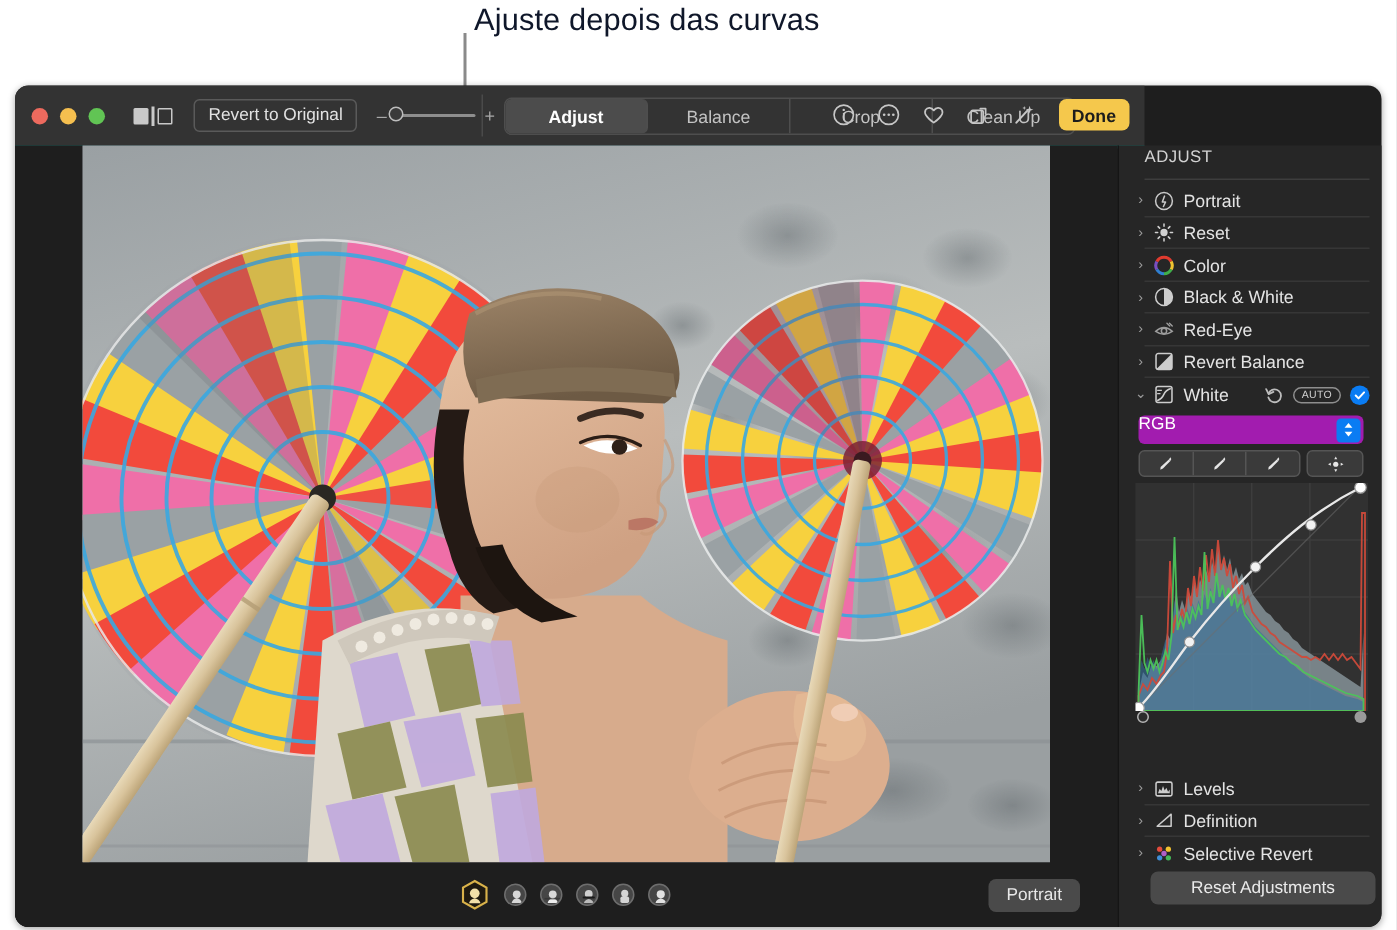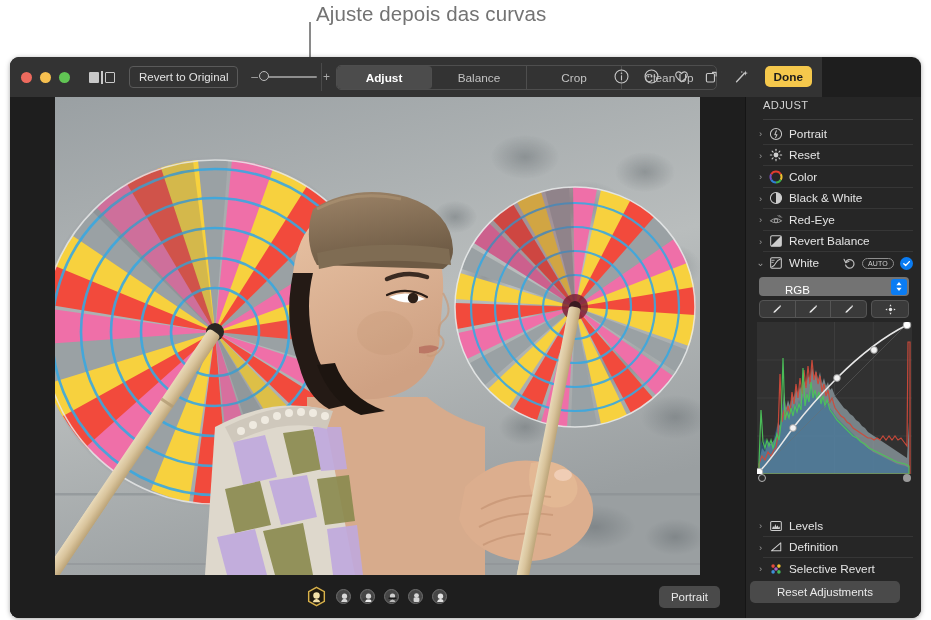--- a/index.html
+++ b/index.html
@@ -18,21 +18,21 @@
     height: 620px;
     background: #ffffff;
   }
 
   
   .callout-text {
     position: absolute;
     left: 316px;
     top: 2px;
     font-size: 20.5px;
-    color: #737373;
+    color: #0f172a;
     letter-spacing: 0.1px;
     white-space: nowrap;
   }
   .callout-line {
     position: absolute;
     left: 309px;
     top: 22px;
     width: 2px;
     height: 96px;
     background: #8a8a8a;
@@ -48,21 +48,21 @@
     background: #1e1e1e;
     border-radius: 9px;
     overflow: hidden;
     box-shadow: 0 1px 5px rgba(0,0,0,0.35);
   }
 
   
   .titlebar {
     position: absolute;
     left: 0; top: 0;
-    width: 812px;
+    width: 753px;
     height: 40px;
     background: #333333;
     border-bottom: 2px solid #0f766e;
     display: flex;
     align-items: center;
   }
   .traffic {
     display: flex;
     gap: 8px;
     margin-left: 11px;
@@ -363,25 +363,25 @@
     display: flex;
     align-items: center;
     justify-content: center;
   }
 
   .rgb-select {
     position: relative;
     margin: 3px auto 0 auto;
     width: 150px;
     height: 19px;
-    background: #737373;
+    background: #a21caf;
     border-radius: 4px;
     display: flex;
-    align-items: flex-end;
-    padding-left: 26px;
+    align-items: flex-start;
+    padding-left: 0;
     box-sizing: border-box;
   }
   .rgb-select .val { font-size: 11.5px; color: #ffffff; }
   .sel-stepper {
     position: absolute;
     right: 2px;
     top: 1.5px;
     width: 16px; height: 16px;
     background: #0a7cf3;
     border-radius: 3px;
@@ -452,21 +452,21 @@
 
   .sb-list-lower {
     position: absolute;
     left: 0;
     top: 418px;
     width: 176px;
   }
 
   .reset-adj {
     position: absolute;
-    left: 4px;
+    left: 21px;
     top: 484px;
     width: 150px;
     height: 22px;
     background: #4a4a4a;
     border-radius: 5px;
     display: flex;
     align-items: center;
     justify-content: center;
     color: #eaeaea;
     font-size: 11.5px;

